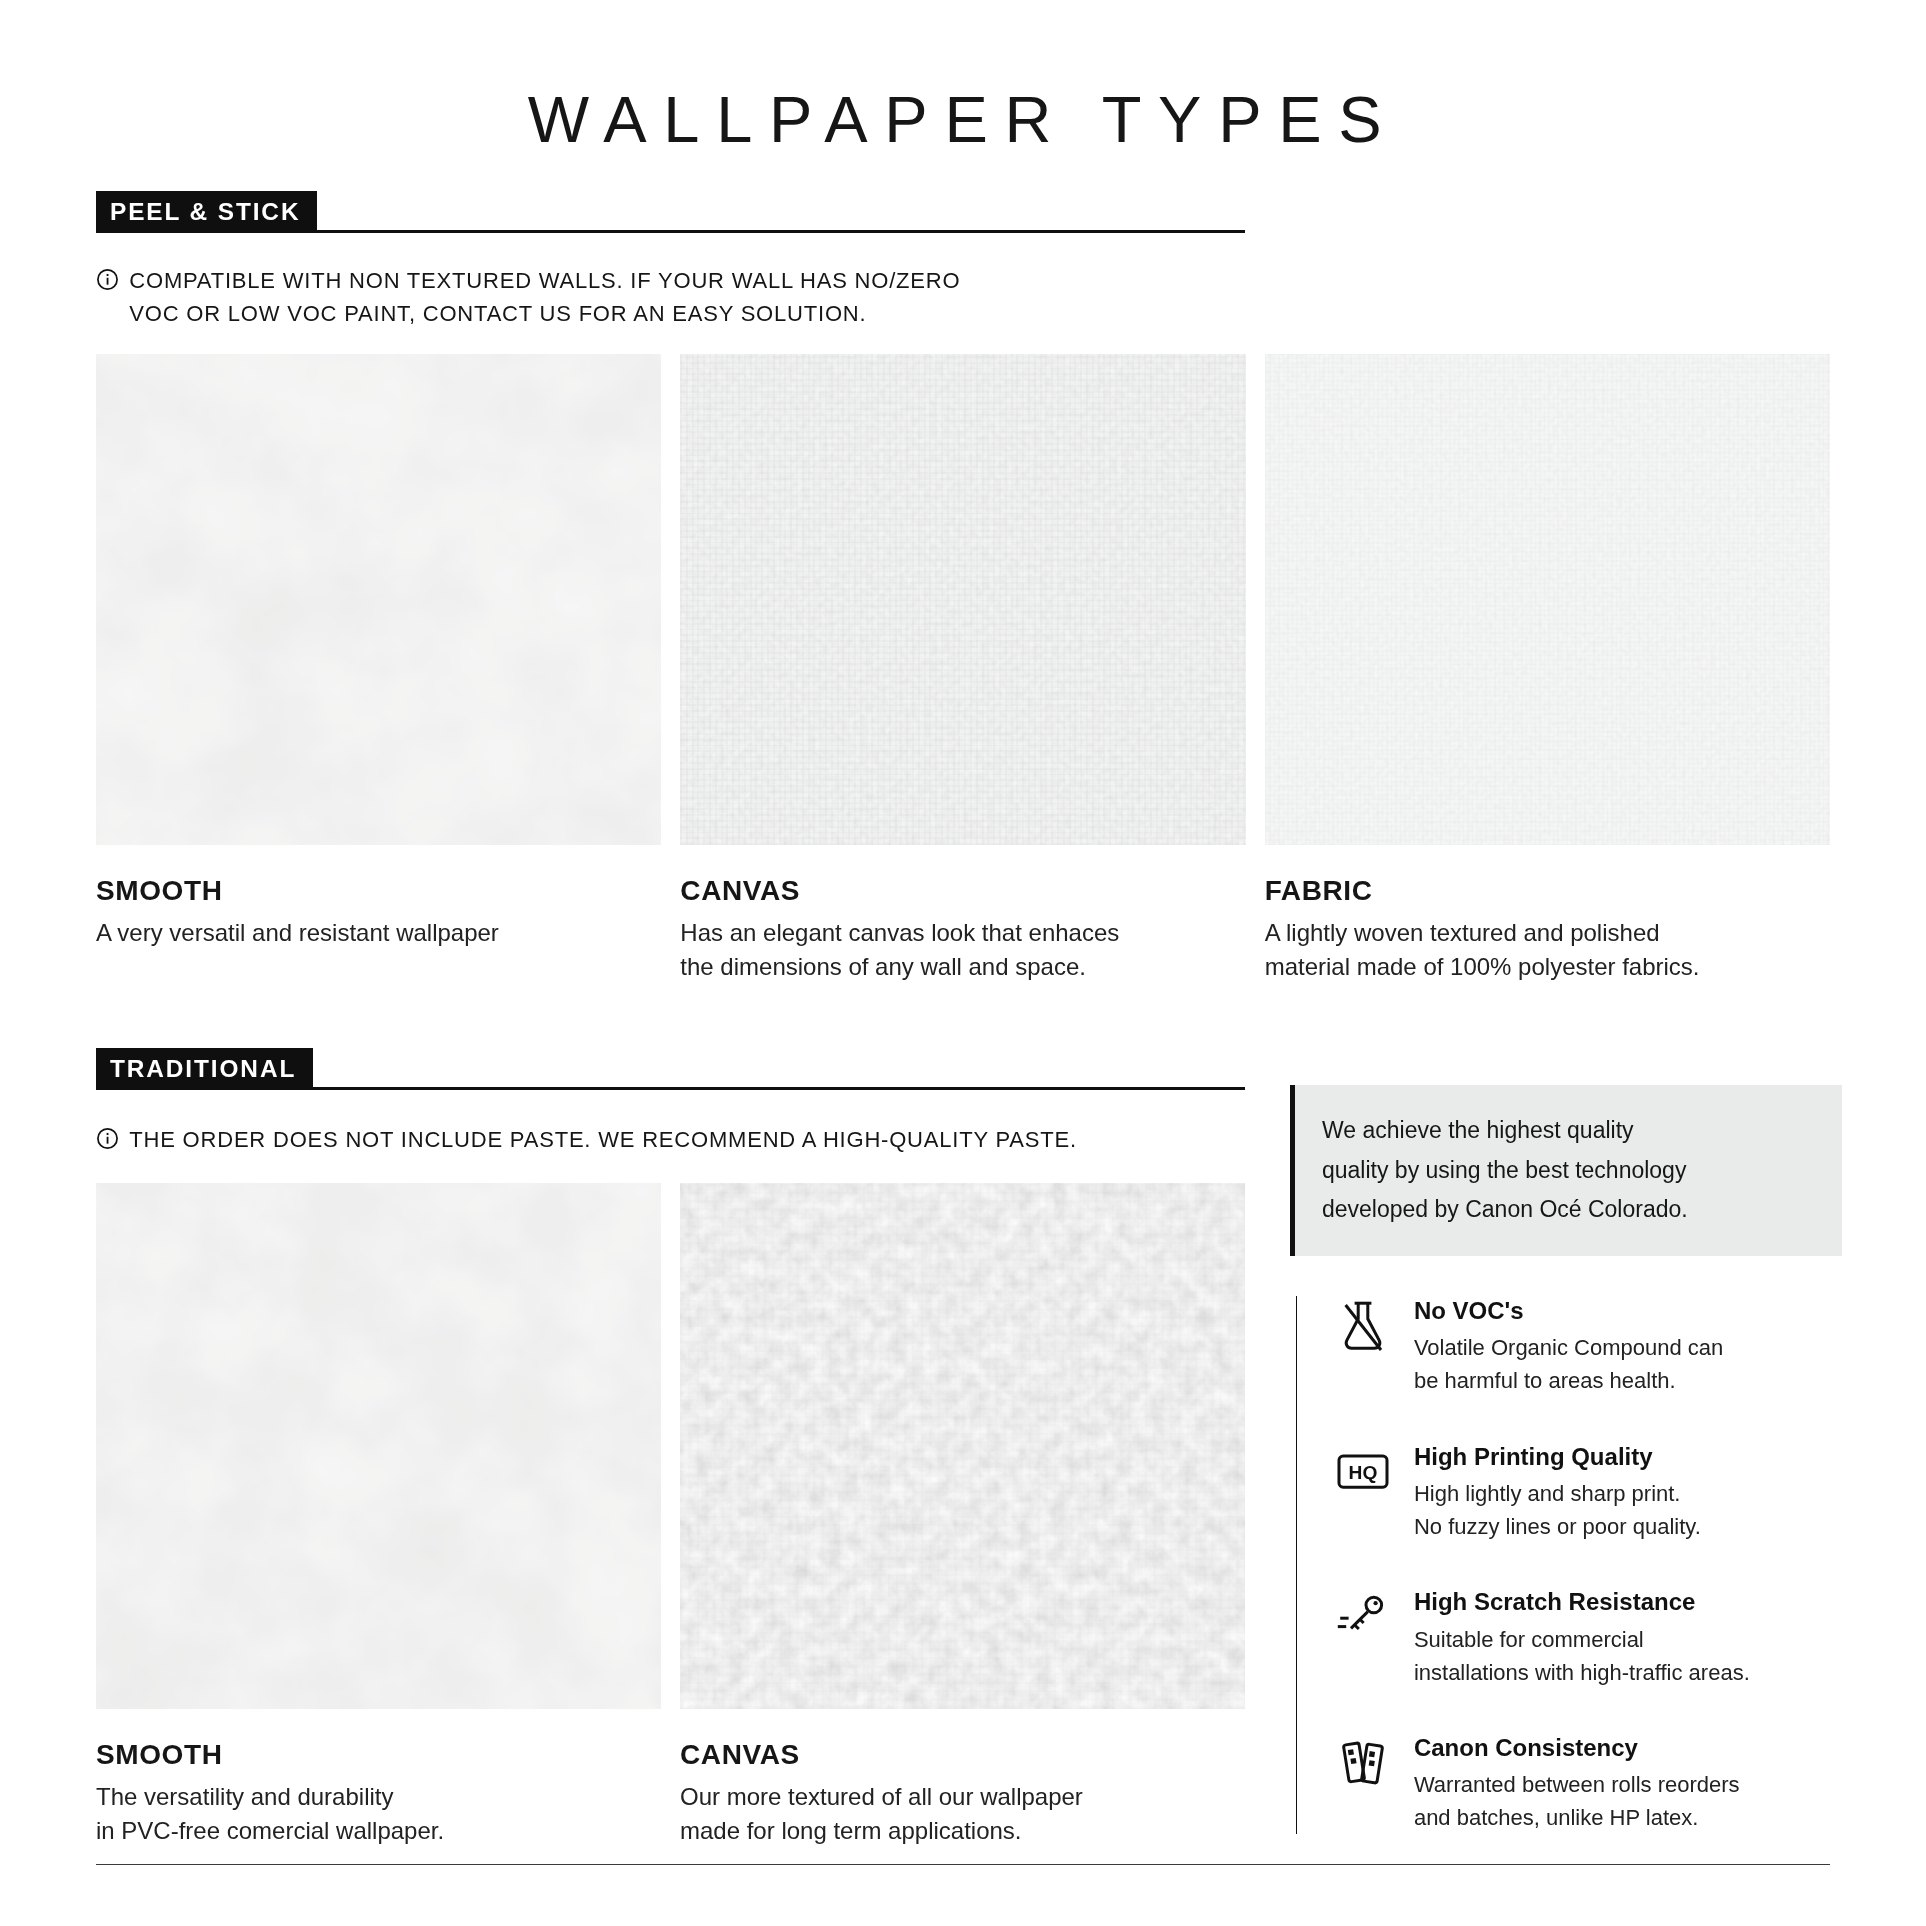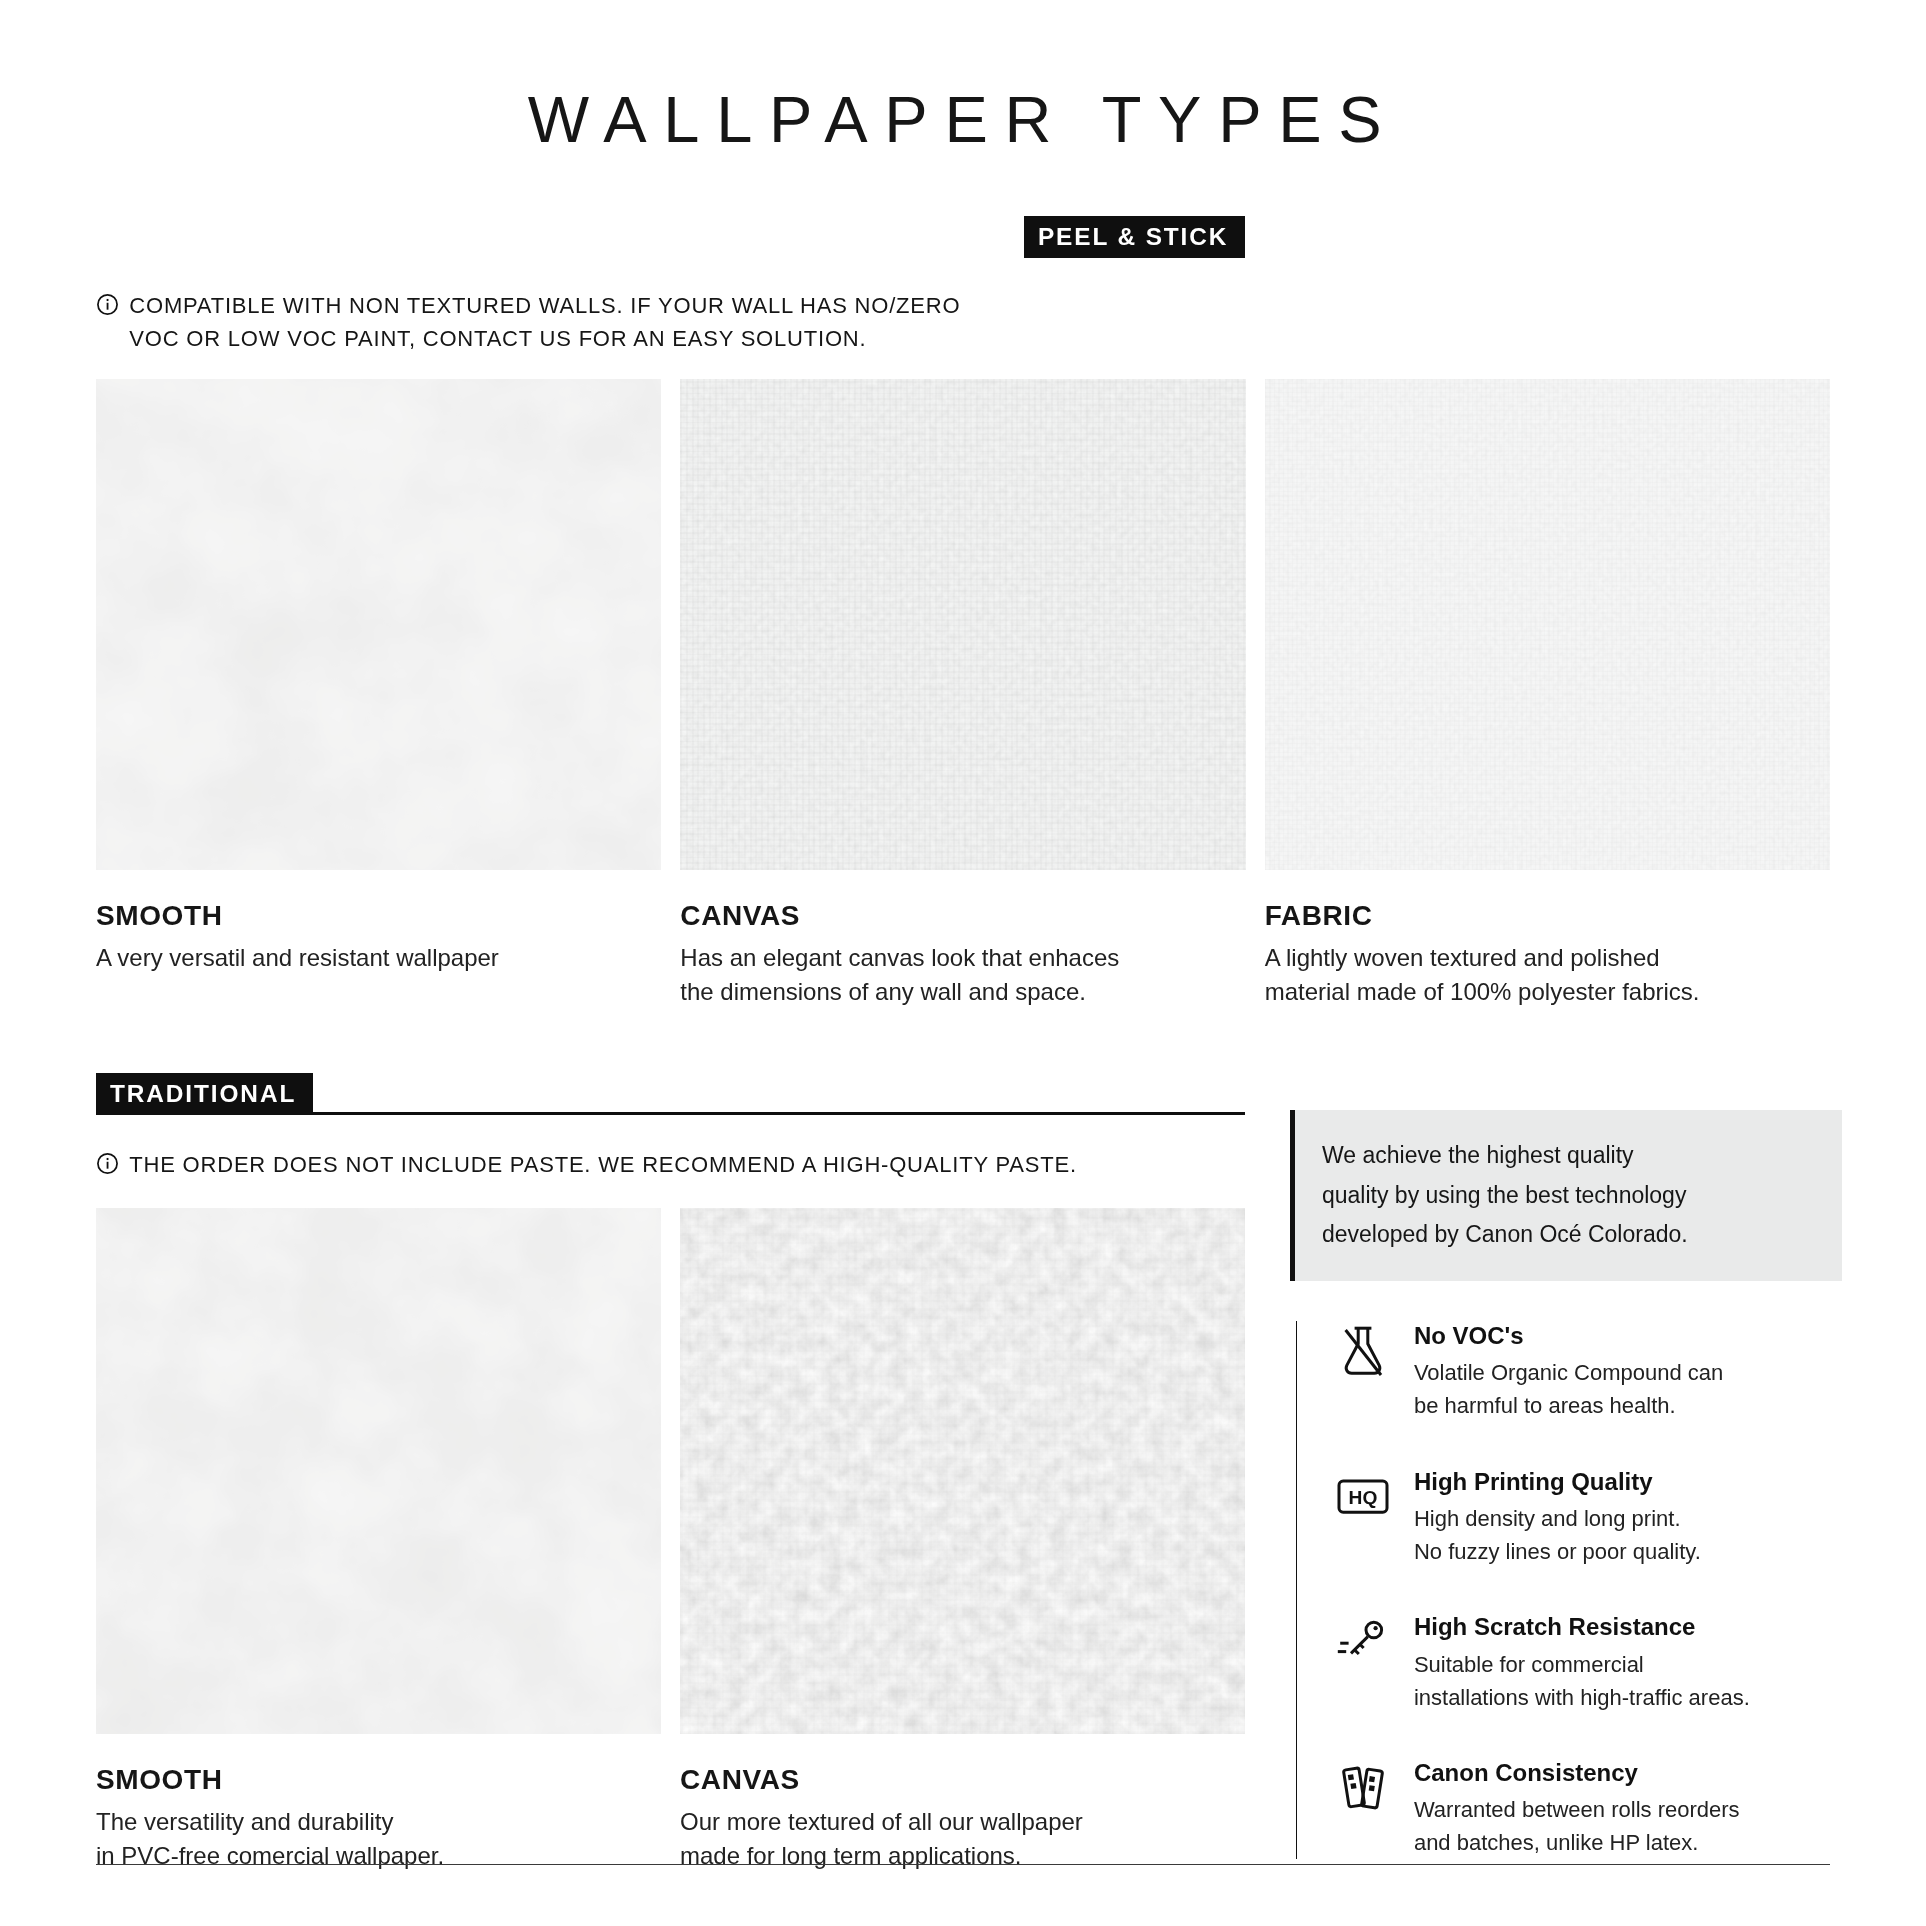--- a/index.html
+++ b/index.html
@@ -18,21 +18,21 @@
     text-align:center;
     font-size:65px;
     font-weight:500;
     letter-spacing:16.7px;
     color:#161616;
   }
   .section-header{
     display:flex;align-items:flex-end;
     width:1149px;
   }
-  .peel-header{margin-top:59px;flex-direction:column;}
+  .peel-header{margin-top:34px;}
   .header-label{
     background:#0f0f0f;color:#ffffff;
     font-size:24.4px;font-weight:700;letter-spacing:1.9px;
     padding:7px 16.7px 7px 14px;
     white-space:nowrap;
   }
   .header-line{flex:1;height:2.6px;background:#0f0f0f;}
   .note{
     display:flex;gap:10.3px;align-items:flex-start;
     margin-top:31px;
@@ -295,21 +295,21 @@
           </div>
 
           <div class="feature">
             <svg class="feature-icon" viewBox="0 0 100 100">
               <rect x="10" y="25" width="80" height="52" rx="7" fill="none" stroke="#111" stroke-width="5"></rect>
               <text x="50" y="63" text-anchor="middle" font-size="32" font-weight="700" font-family="Liberation Sans, sans-serif" fill="#111">HQ</text>
             </svg>
             <div class="feature-text">
               <div class="feature-title">High Printing Quality</div>
               <div class="feature-desc">
-                <span class="f-line">High density and long print.</span>
+                <span class="f-line">High lightly and sharp print.</span>
                 <span class="f-line">No fuzzy lines or poor quality.</span>
               </div>
             </div>
           </div>
 
           <div class="feature">
             <svg class="feature-icon" viewBox="0 0 100 100">
               <g fill="none" stroke="#111" stroke-width="5">
                 <circle cx="68" cy="30" r="13"></circle>
                 <path d="M58 41 L30 69"></path>

